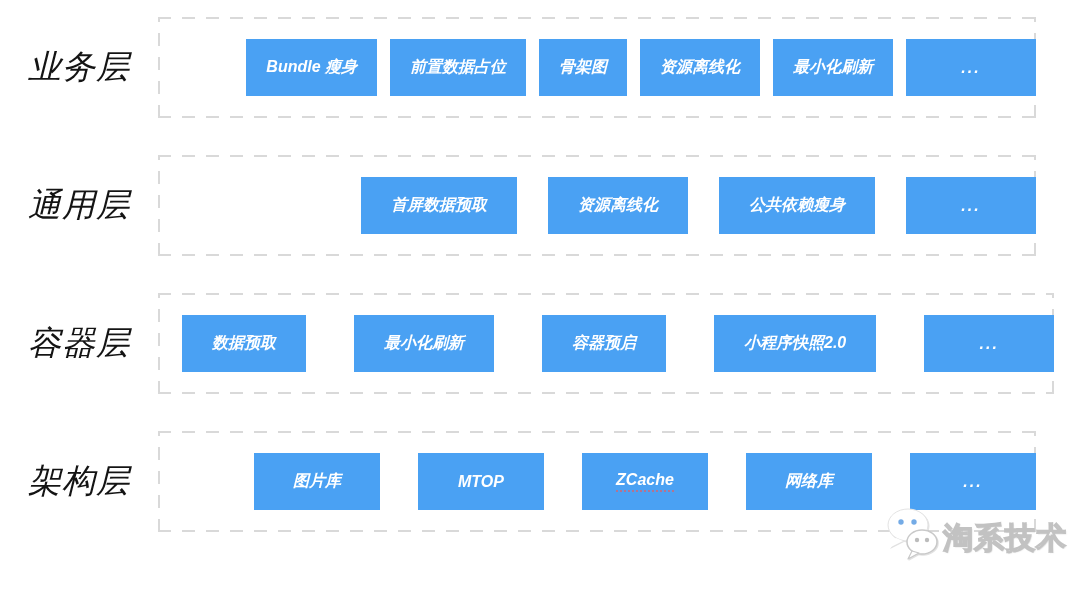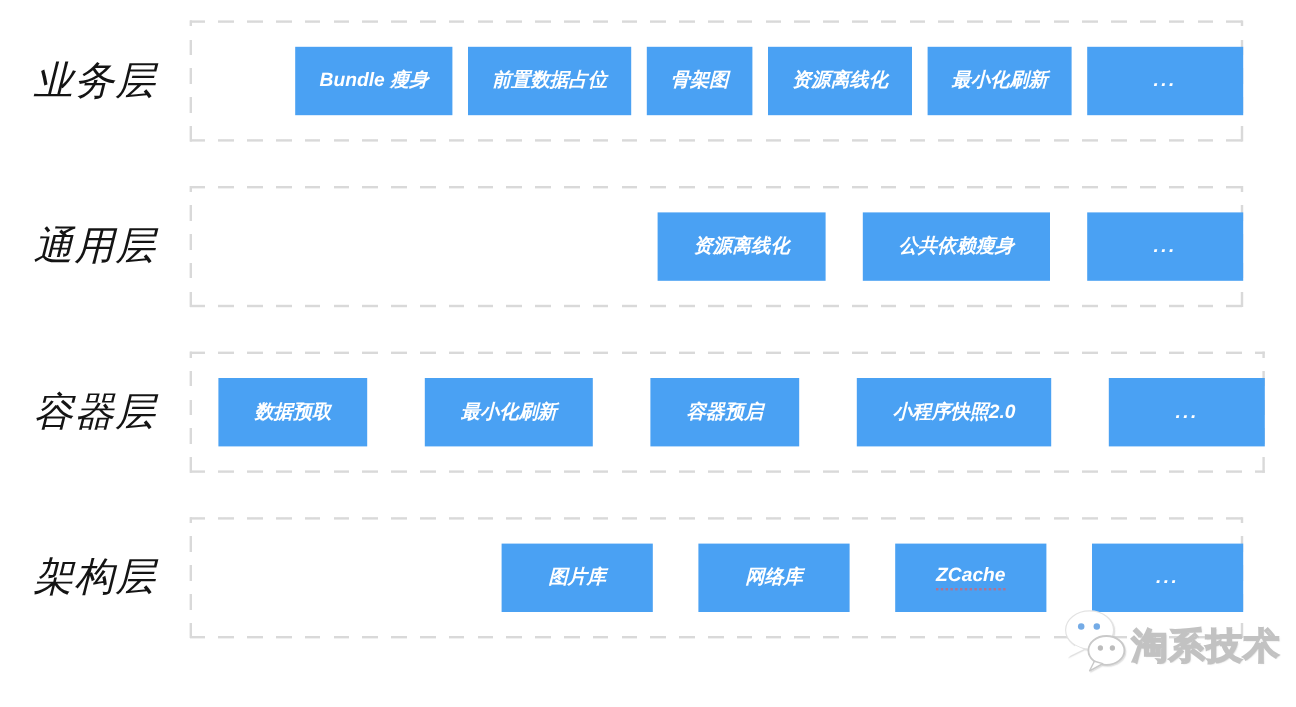--- a/index.html
+++ b/index.html
@@ -138,20 +138,23 @@
           <div class="feature-box ellipsis">
             <span>...</span>
           </div>
         </div>
     </div>
 
     <div class="layer-row row-1">
       <div class="layer-label">通用层</div>
       <div class="layer-box">
           <div class="feature-box">
+            <span>首屏数据预取</span>
+          </div>
+          <div class="feature-box">
             <span>资源离线化</span>
           </div>
           <div class="feature-box">
             <span>公共依赖瘦身</span>
           </div>
           <div class="feature-box ellipsis">
             <span>...</span>
           </div>
         </div>
     </div>
@@ -177,24 +180,27 @@
         </div>
     </div>
 
     <div class="layer-row row-3">
       <div class="layer-label">架构层</div>
       <div class="layer-box">
           <div class="feature-box">
             <span>图片库</span>
           </div>
           <div class="feature-box">
+            <span>MTOP</span>
+          </div>
+          <div class="feature-box">
+            <span class="sp-underline">ZCache</span>
+          </div>
+          <div class="feature-box">
             <span>网络库</span>
-          </div>
-          <div class="feature-box">
-            <span class="sp-underline">ZCache</span>
           </div>
           <div class="feature-box ellipsis">
             <span>...</span>
           </div>
         </div>
     </div>
   </div>
 
   <div class="watermark">
     <svg class="wm-icon" viewBox="0 0 58 56" xmlns="http://www.w3.org/2000/svg">

